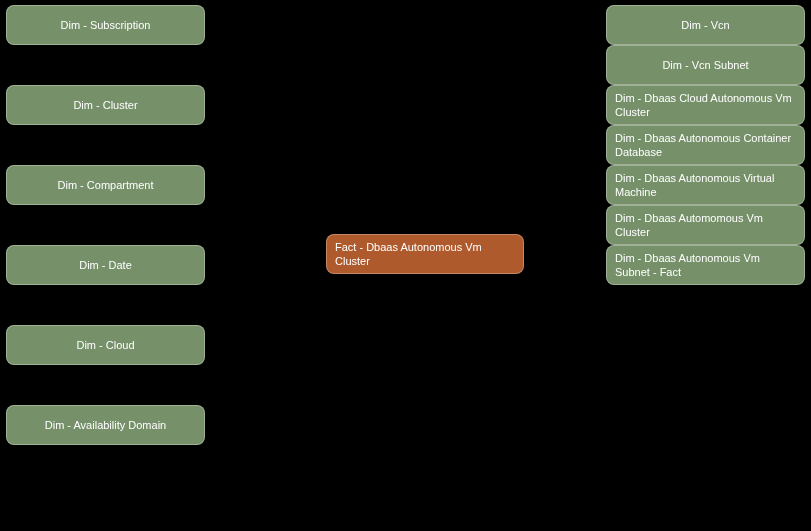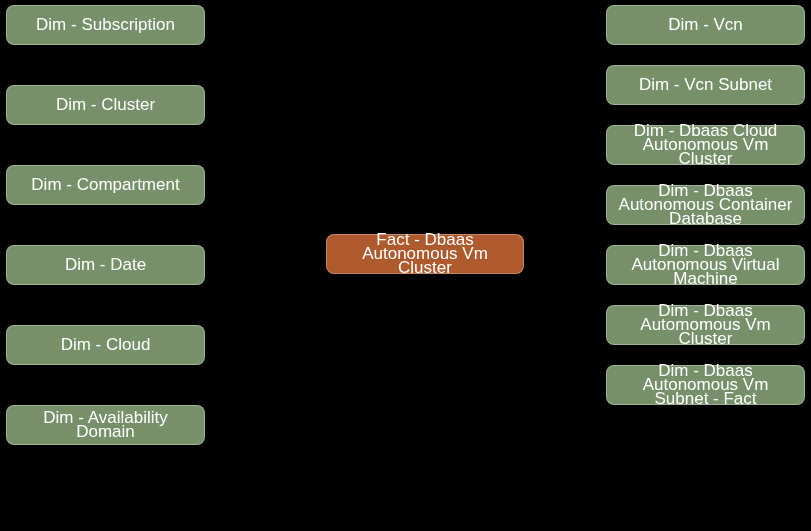--- a/index.html
+++ b/index.html
@@ -22,32 +22,30 @@
     width: 199px;
   }
   .col-left {
     left: 6px;
     top: 5px;
     gap: 40px;   
   }
   .col-right {
     left: 606px;
     top: 5px;
-    gap: 20px;   
   }
   .node {
     box-sizing: border-box;
     height: 40px;
     border-radius: 8px;
     display: flex;
     align-items: center;
     justify-content: center;
-    text-align: center;
     color: #ffffff;
-    font-size: 17px;
+    font-size: 11px;
     line-height: 14px;
     padding: 2px 8px;
     cursor: default;
   }
   .dim-node {
     background: #76906A;
     border: 1px solid rgba(255, 255, 255, 0.30);
   }
   .fact-node {
     position: absolute;

